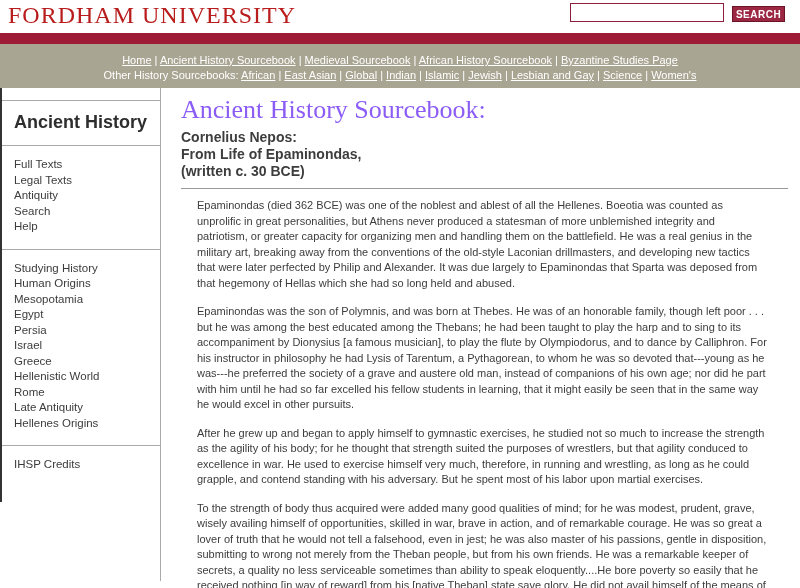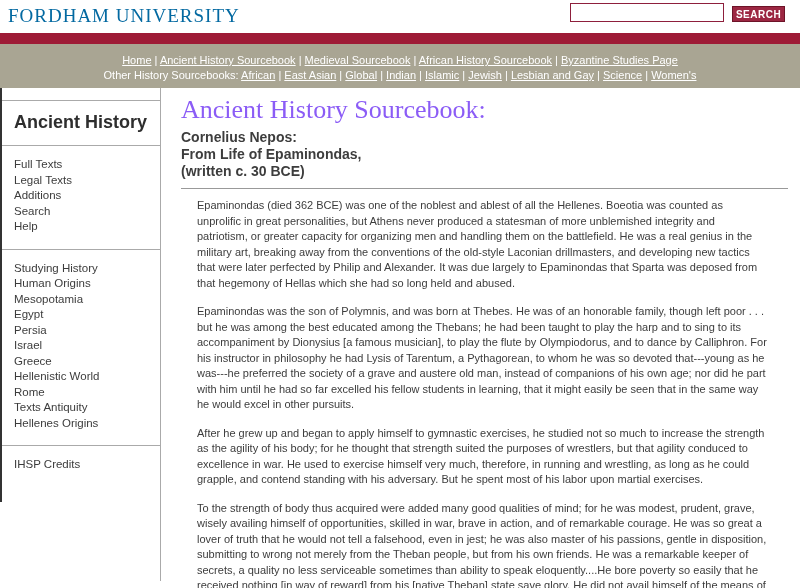--- a/index.html
+++ b/index.html
@@ -4,22 +4,22 @@
 <style>
   html,body{margin:0;padding:0;}
   body{
     width:800px;height:588px;overflow:hidden;background:#fff;
     font-family:"Liberation Sans", sans-serif;color:#3c3c3c;
   }
   
   .header{position:relative;height:33px;background:#fff;}
   .logo{
     position:absolute;left:8px;top:0px;
-    font-family:"Liberation Serif", serif;font-size:19px;line-height:31px;
-    color:#0369a1;letter-spacing:1px;text-decoration:none;cursor:pointer;
+    font-family:"Liberation Serif", serif;font-size:24px;line-height:31px;
+    color:#b91c1c;letter-spacing:1px;text-decoration:none;cursor:pointer;
   }
   .search-input{
     position:absolute;left:570px;top:3px;width:154px;height:19px;
     border:1px solid #8e1f3c;background:#fff;box-sizing:border-box;
     font-size:11px;padding:0 3px;outline:none;
   }
   .search-btn{
     position:absolute;left:732px;top:6px;width:53px;height:16px;
     background:#9c2742;color:#fff;font-family:"Liberation Sans",sans-serif;
     font-size:10px;font-weight:bold;letter-spacing:.5px;
@@ -83,37 +83,37 @@
   <div class="vline"></div>
 
   <div class="sidebar">
     <div class="side-sec first">
       <span class="side-title">Ancient History</span>
     </div>
     <div class="side-sec">
       <ul class="side-list">
           <li>Full Texts</li>
           <li>Legal Texts</li>
-          <li>Additions</li>
+          <li>Antiquity</li>
           <li>Search</li>
           <li>Help</li>
         </ul>
     </div>
     <div class="side-sec">
       <ul class="side-list">
           <li>Studying History</li>
           <li>Human Origins</li>
           <li>Mesopotamia</li>
           <li>Egypt</li>
           <li>Persia</li>
           <li>Israel</li>
           <li>Greece</li>
           <li>Hellenistic World</li>
           <li>Rome</li>
-          <li>Texts Antiquity</li>
+          <li>Late Antiquity</li>
           <li>Hellenes Origins</li>
         </ul>
     </div>
     <div class="side-sec">
       <ul class="side-list">
           <li>IHSP Credits</li>
         </ul>
     </div>
   </div>
 

